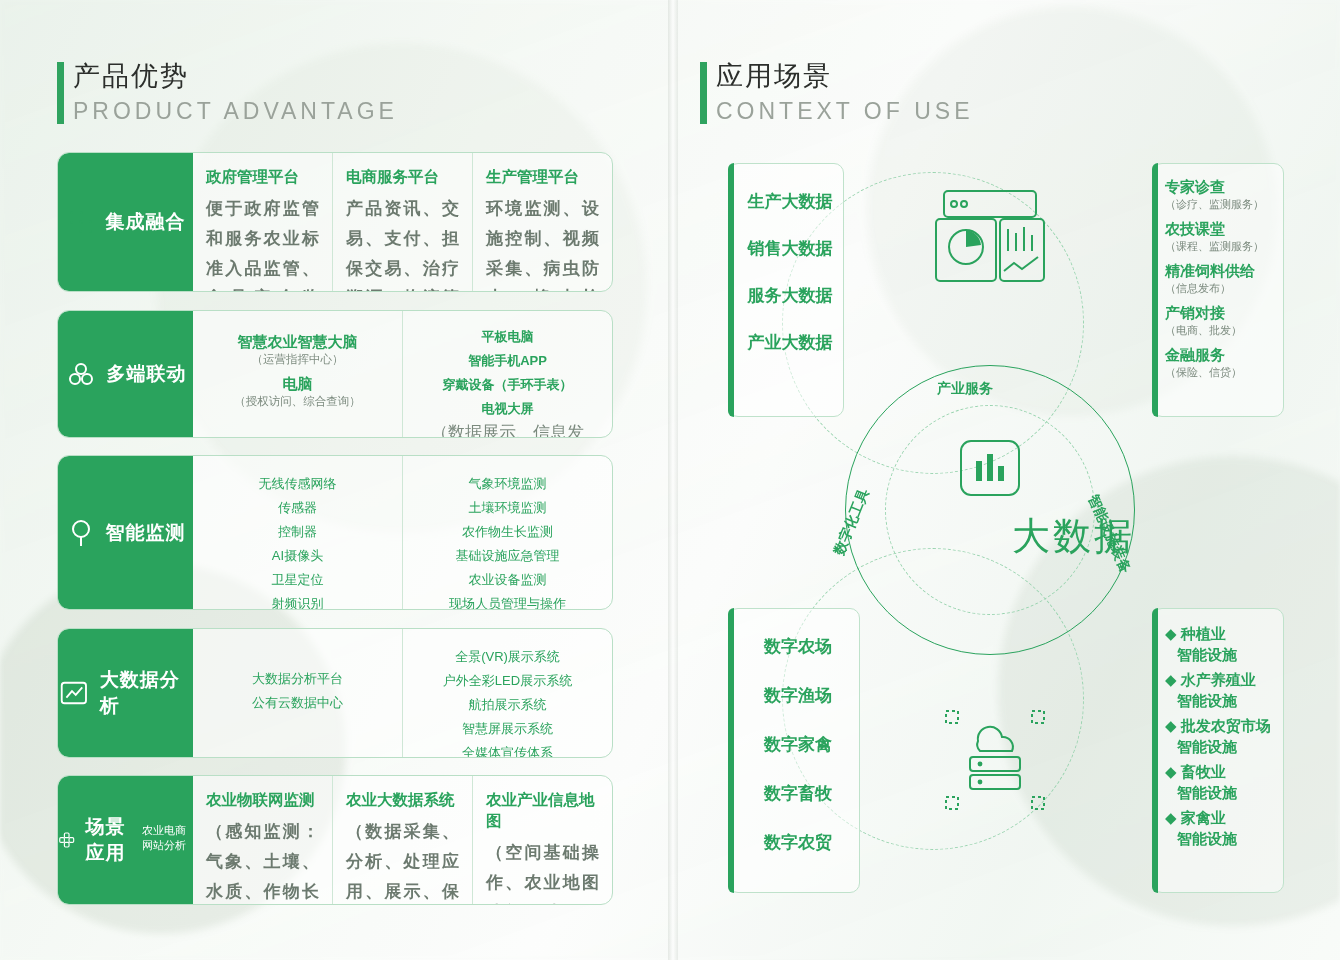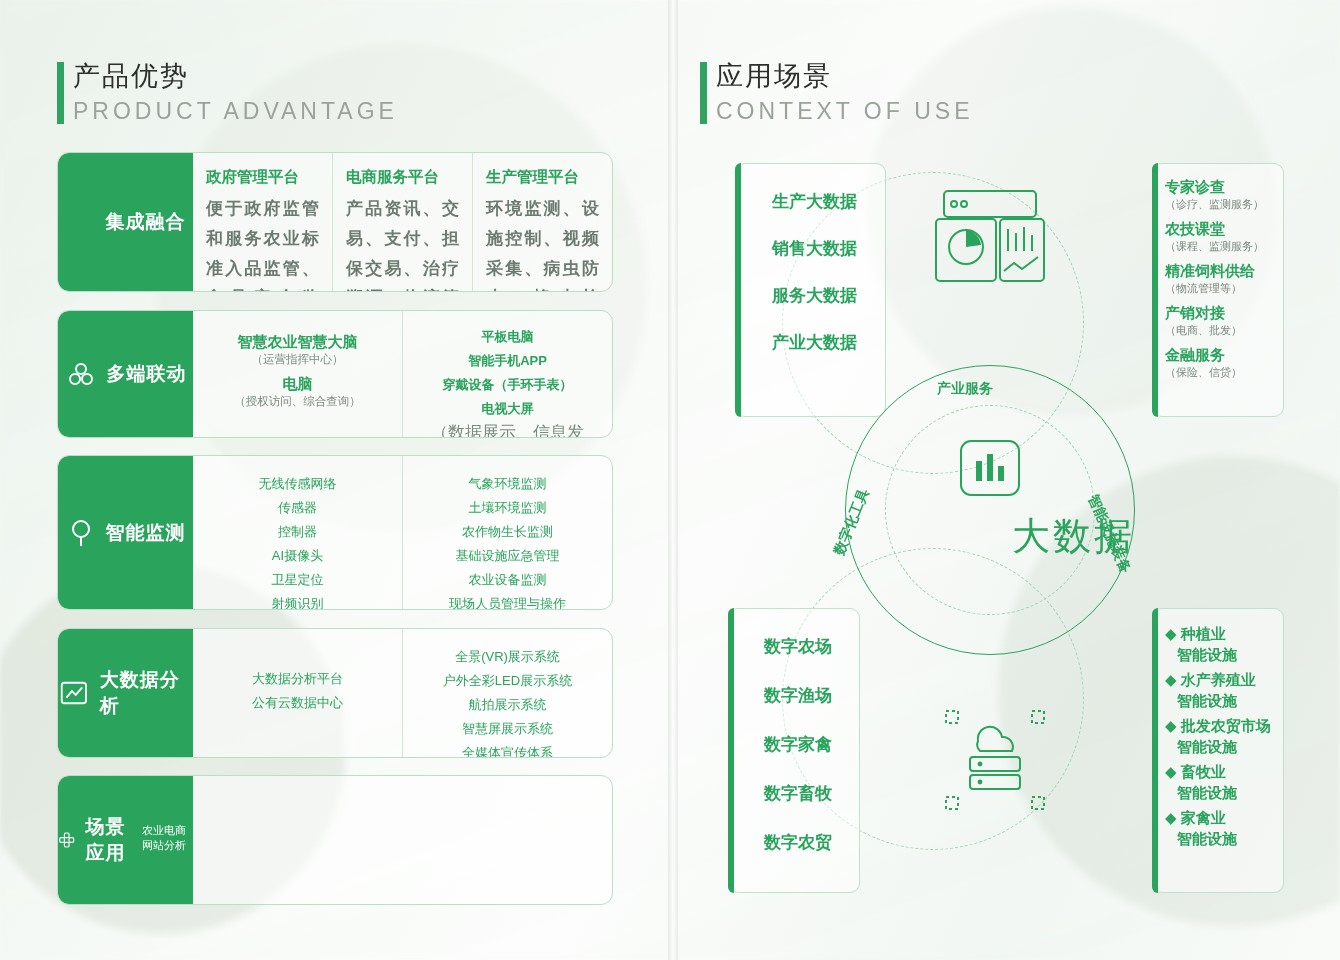--- a/index.html
+++ b/index.html
@@ -192,32 +192,46 @@
     <div class="tag">
       <svg width="30" height="30" viewBox="0 0 30 30">
         <rect x="11" y="3" width="8" height="8" rx="2" stroke="#fff" fill="none" stroke-width="2"></rect>
         <rect x="3" y="11" width="8" height="8" rx="2" stroke="#fff" fill="none" stroke-width="2"></rect>
         <rect x="19" y="11" width="8" height="8" rx="2" stroke="#fff" fill="none" stroke-width="2"></rect>
         <rect x="11" y="19" width="8" height="8" rx="2" stroke="#fff" fill="none" stroke-width="2"></rect>
       </svg>
       <div class="tag-label">场景应用</div>
       <div class="tag-sub">农业电商网站分析</div>
     </div>
+    <div class="cols">
+      <div class="col">
+        <h4>农业物联网监测</h4>
+        <p>（感知监测：气象、土壤、水质、作物长势、虫害等）</p>
+      </div>
+      <div class="col">
+        <h4>农业大数据系统</h4>
+        <p>（数据采集、分析、处理应用、展示、保障）</p>
+      </div>
+      <div class="col">
+        <h4>农业产业信息地图</h4>
+        <p>（空间基础操作、农业地图功能、地图图层、专题地图展示）</p>
+      </div>
+    </div>
   </div>
 
   <div class="sect-head" style="left:700px;top:58px;width:480px;">
     <div class="sect-bar"></div>
     <div class="sect-cn">应用场景</div>
     <div class="sect-en">CONTEXT OF USE</div>
   </div>
 
   <div class="dash-c" style="left:782px;top:172px;width:300px;height:300px;border-color:#9ad4b0;"></div>
   <div class="dash-c" style="left:782px;top:548px;width:300px;height:300px;border-color:#9ad4b0;"></div>
 
-  <div class="rbox" style="left:728px;top:163px;width:151px;height:254px;margin-left:7px;">
+  <div class="rbox" style="left:728px;top:163px;width:116px;height:254px;">
     <div class="stripe"></div>
     <div style="padding:26px 0 0 0;">
       <div class="rb-item" style="margin:0 0 24px 8px;">生产大数据</div>
       <div class="rb-item" style="margin:0 0 24px 8px;">销售大数据</div>
       <div class="rb-item" style="margin:0 0 24px 8px;">服务大数据</div>
       <div class="rb-item" style="margin:0 0 0 8px;">产业大数据</div>
     </div>
   </div>
 
   <div class="rbox" style="left:728px;top:608px;width:132px;height:285px;">
@@ -232,21 +246,21 @@
   </div>
 
   <div class="rbox" style="left:1152px;top:163px;width:132px;height:254px;">
     <div class="stripe"></div>
     <div style="padding:14px 8px 0 12px;">
       <div class="rb-strong">专家诊查</div>
       <div class="rb-small" style="margin-bottom:8px;">（诊疗、监测服务）</div>
       <div class="rb-strong">农技课堂</div>
       <div class="rb-small" style="margin-bottom:8px;">（课程、监测服务）</div>
       <div class="rb-strong">精准饲料供给</div>
-      <div class="rb-small" style="margin-bottom:8px;">（物流管理等）</div>
+      <div class="rb-small" style="margin-bottom:8px;">（信息发布）</div>
       <div class="rb-strong">产销对接</div>
       <div class="rb-small" style="margin-bottom:8px;">（电商、批发）</div>
       <div class="rb-strong">金融服务</div>
       <div class="rb-small">（保险、信贷）</div>
     </div>
   </div>
 
   <div class="rbox" style="left:1152px;top:608px;width:132px;height:285px;">
     <div class="stripe"></div>
     <div style="padding:14px 8px 0 12px;">

